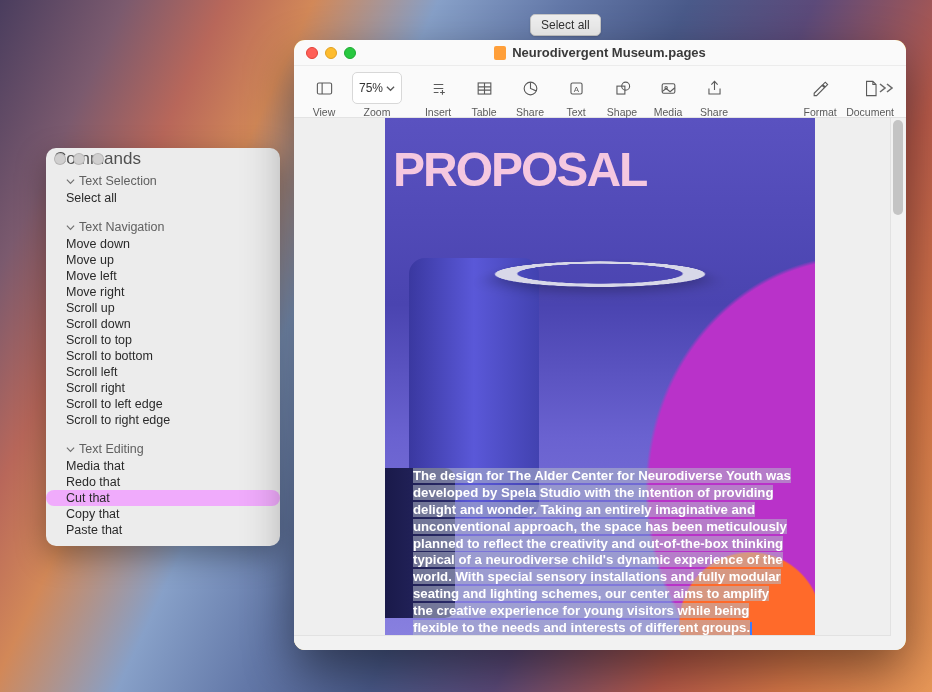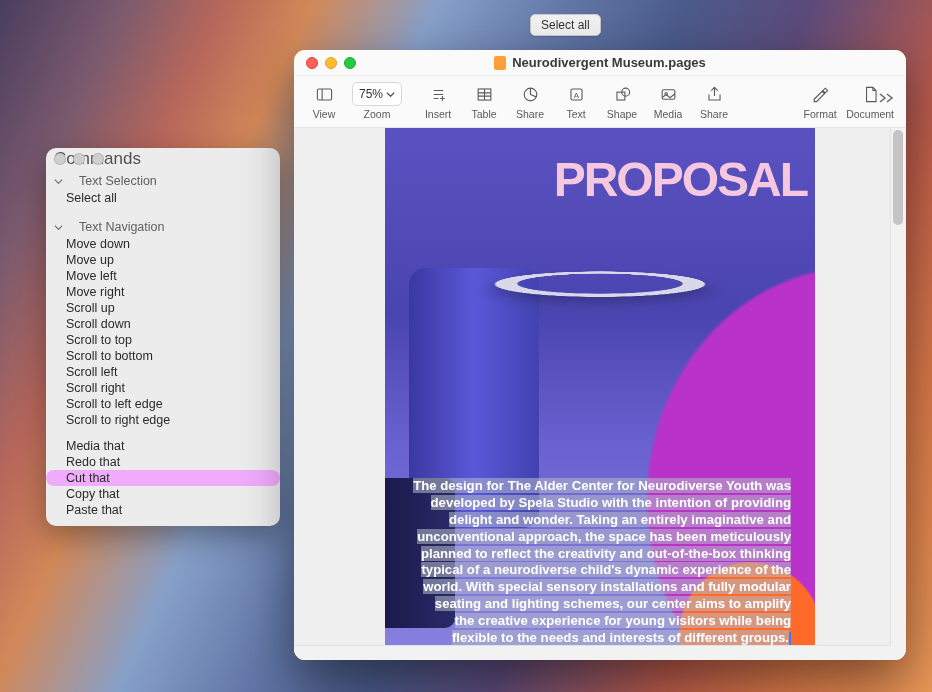--- a/index.html
+++ b/index.html
@@ -34,60 +34,60 @@
     overflow: hidden;
   }
   .commands .titlebar {
     height: 22px; display: flex; align-items: center;
     padding: 0 8px; position: relative;
   }
   .commands .title { width:100%; text-align:left; font-size: 17px; color:#505050; }
   .traffic { display:flex; gap:7px; position:absolute; left:8px; }
   .traffic .dot { width:12px; height:12px; border-radius:50%; background:#d0cfcf; border:0.5px solid rgba(0,0,0,.12);}
   .commands .section-hdr {
-    display:flex; align-items:center; gap:16px;
-    padding: 4px 8px 2px 8px; color:#606060; font-size:12.5px;
+    display:flex; align-items:center; gap:4px;
+    padding: 4px 8px 2px 20px; color:#606060; font-size:12.5px;
   }
   .commands .section-hdr svg { width:9px; height:9px; }
   .commands .row {
     padding: 1px 8px 1px 20px;
     font-size: 12.5px; color:#2a2a2a;
     cursor: default;
   }
   .commands .row.sel { background:#f0abfc;border-radius:8px; }
   .commands .gap { height:10px; }
 
   
   .pages {
-    position: absolute; left: 294px; top: 50px;
+    position: absolute; left: 294px; top: 40px;
     width: 612px; height: 610px;
     background:#eab308;
     border-radius: 11px;
     box-shadow: 0 20px 50px rgba(0,0,0,.45);
     overflow: hidden;
-    display:flex; flex-direction:column;text-align:right;
+    display:flex; flex-direction:column;
   }
   .pages .titlebar {
     height: 26px; display:flex; align-items:center; justify-content:center;
     position:relative; background:#fafafa; border-bottom:1px solid #ececec;
   }
   .pages .titlebar .traffic { left:12px; top:7px; }
   .pages .titlebar .traffic .dot.r{background:#ff5f57;border-color:#e14239;}
   .pages .titlebar .traffic .dot.y{background:#febc2e;border-color:#dfa023;}
   .pages .titlebar .traffic .dot.g{background:#28c840;border-color:#1faa33;}
   .pages .doc-title { font-size:13px; font-weight:600; color:#3a3a3a; display:flex; align-items:center; gap:6px;}
   .pages .doc-title .file-icon{ width:12px;height:14px;background:#ff9f3a;border-radius:2px;display:inline-block;}
   .toolbar {
     height: 52px; background:#fafafa; border-bottom:1px solid #e3e3e3;
     display:flex; align-items:flex-start; padding: 4px 8px 0 8px; gap:2px;
     position: relative;
   }
   .tbtn { display:flex; flex-direction:column; align-items:center; justify-content:flex-start;
     min-width:44px; padding:2px 4px; color:#5a5a5a; font-size:10.5px; gap:2px;}
-  .tbtn .ic { width:28px; height:24px; display:flex; align-items:center; justify-content:center; border-radius:5px;}
+  .tbtn .ic { width:28px; height:32px; display:flex; align-items:center; justify-content:center; border-radius:5px;}
   .tbtn.pill .ic { border:1px solid #d8d8d8; border-radius:5px; padding:0 6px; background:#fff; width:auto; min-width:44px; font-size:12px; color:#333;}
   .tbtn .ic svg { width:19px; height:19px; stroke:#5a5a5a; fill:none; stroke-width:1.4;}
   .toolbar .spacer { flex:0 0 6px; }
   .toolbar .overflow { position:absolute; right:10px; top:14px; color:#6a6a6a;}
   .toolbar .rightgrp { margin-left:auto; display:flex; }
 
   .canvas-area {
     flex:1; background:#efefef; position:relative; overflow:hidden;
     display:flex; justify-content:center;
   }
@@ -182,20 +182,26 @@
   <div class="row"><span>Scroll up</span></div>
   <div class="row"><span>Scroll down</span></div>
   <div class="row"><span>Scroll to top</span></div>
   <div class="row"><span>Scroll to bottom</span></div>
   <div class="row"><span>Scroll left</span></div>
   <div class="row"><span>Scroll right</span></div>
   <div class="row"><span>Scroll to left edge</span></div>
   <div class="row"><span>Scroll to right edge</span></div>
 
   <div class="gap"></div>
+  <div class="section-hdr">
+    <svg viewBox="0 0 10 10">
+        <path d="M1 3 L5 7 L9 3" stroke="#707070" fill="none" stroke-width="1.3"></path>
+      </svg>
+    <span>Text Editing</span>
+  </div>
   <div class="row"><span>Media that</span></div>
   <div class="row"><span>Redo that</span></div>
   <div class="row sel"><span>Cut that</span></div>
   <div class="row"><span>Copy that</span></div>
   <div class="row"><span>Paste that</span></div>
 </div>
 
 <div class="pages">
   <div class="titlebar">
     <div class="traffic">

